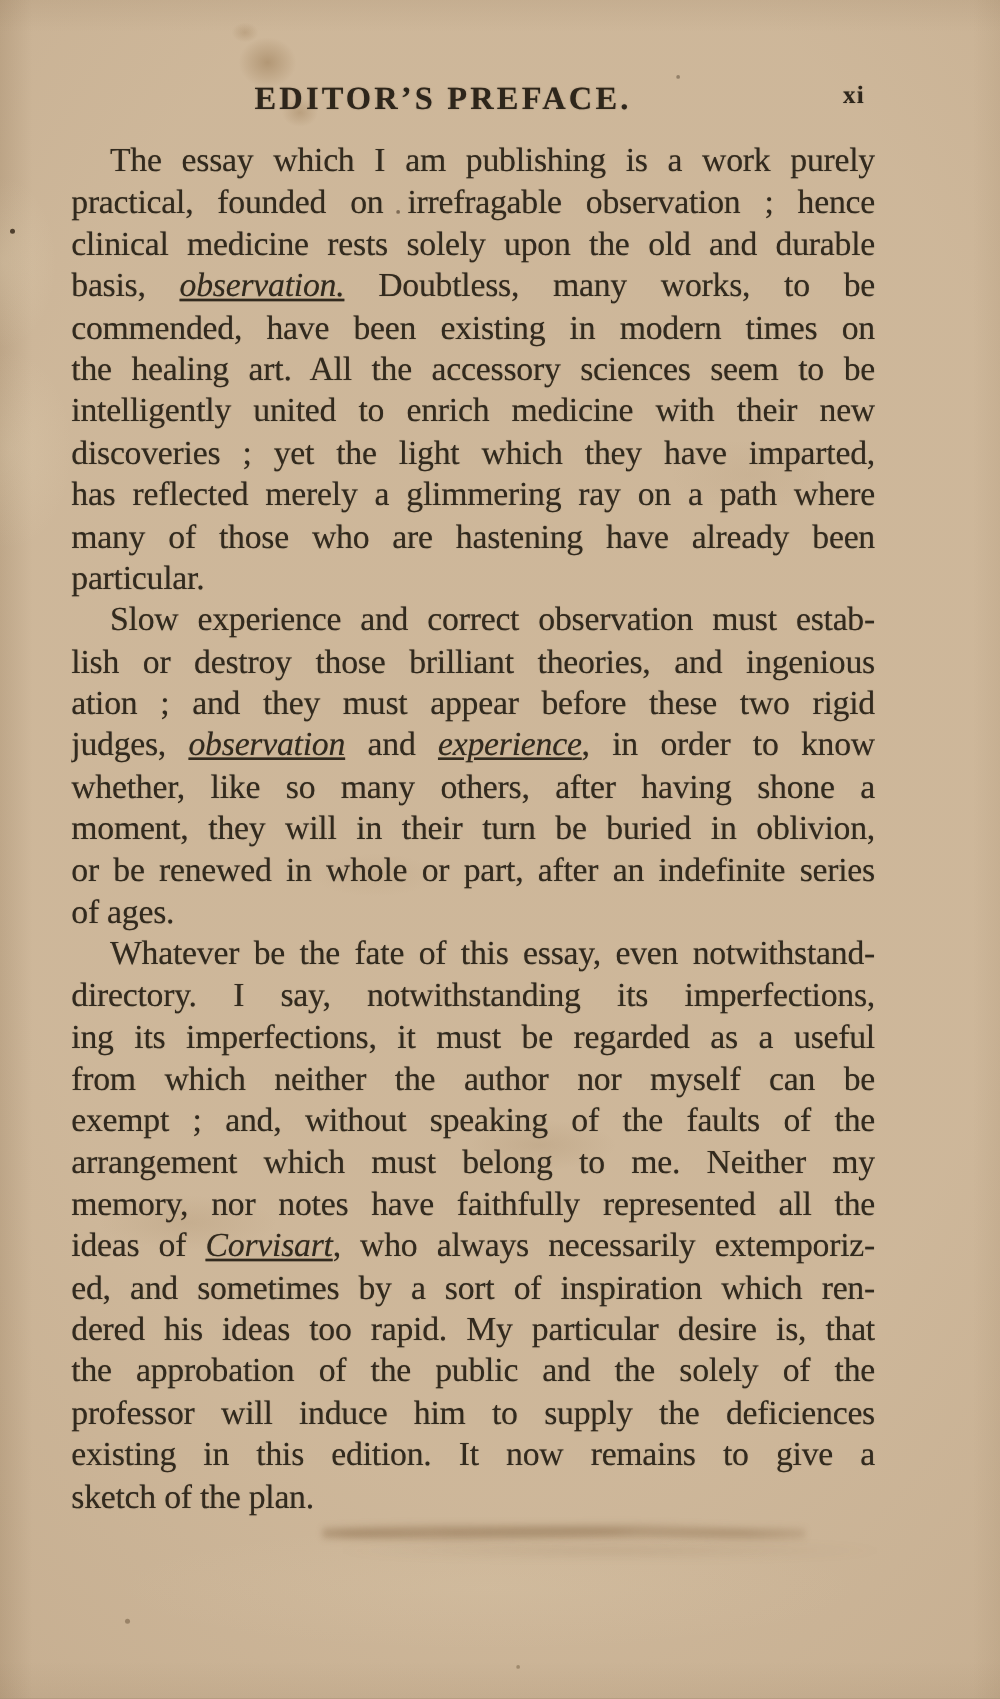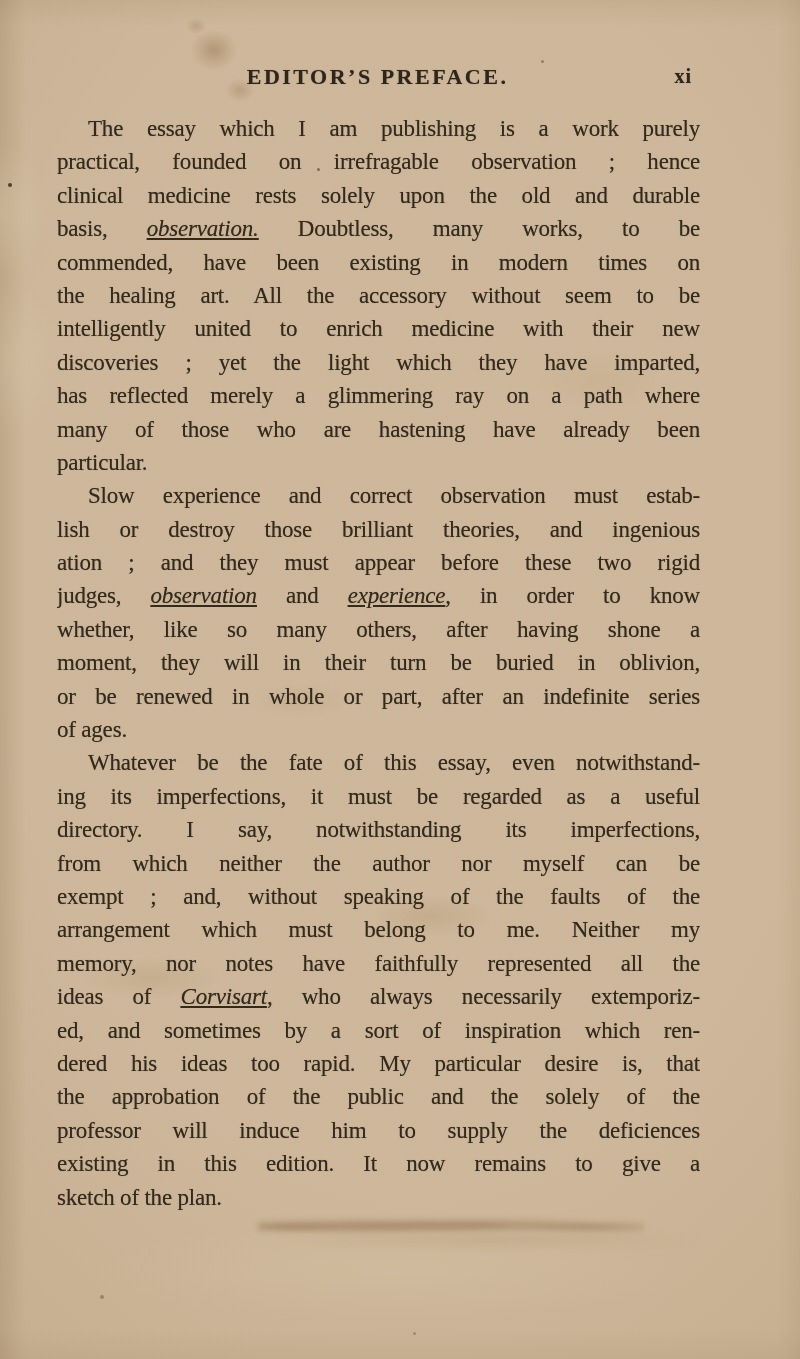--- a/index.html
+++ b/index.html
@@ -48,46 +48,45 @@
     top: 64px;
     left: 57px;
     width: 643px;
     height: 30px;
   }
   .running-title {
     position: absolute;
     left: 50%;
     transform: translateX(-58%);
     top: 0;
-    font-size: 22px;
+    font-size: 26px;
     font-weight: 700;
     letter-spacing: 2.5px;
     white-space: nowrap;
     color: #2e261b;
     text-shadow: 0 0 1px rgba(46,38,27,0.45);
-    margin-left: 20px;
   }
   .page-number {
     position: absolute;
     right: 8px;
     top: 1px;
     font-size: 20px;
     font-weight: 700;
     letter-spacing: 1px;
     color: #2e261b;
     text-shadow: 0 0 1px rgba(46,38,27,0.4);
   }
 
   
   .text-block {
     position: absolute;
     top: 112px;
     left: 57px;
     width: 643px;
-    font-size: 23px;
+    font-size: 27px;
     line-height: 33.4px;
     letter-spacing: -0.2px;
     text-shadow: 0 0 0.7px rgba(44,35,22,0.5);
   }
   .para { margin: 0; }
   .line {
     height: 33.4px;
     overflow: hidden;
     text-align: justify;
     text-align-last: justify;
@@ -137,41 +136,41 @@
     <span class="page-number">xi</span>
   </div>
 
   <div class="text-block" id="paragraphs">
       <div class="para">
         <div class="line first"><span>The essay which I am publishing is a work purely</span></div>
         <div class="line"><span>practical, founded on irrefragable observation ; hence</span></div>
         <div class="line"><span>clinical medicine rests solely upon the old and durable</span></div>
         <div class="line"><span>basis, </span><span class="it">observation.</span><span> Doubtless, many works, to be</span></div>
         <div class="line"><span>commended, have been existing in modern times on</span></div>
-        <div class="line"><span>the healing art. All the accessory without seem to be</span></div>
+        <div class="line"><span>the healing art. All the accessory sciences seem to be</span></div>
         <div class="line"><span>intelligently united to enrich medicine with their new</span></div>
         <div class="line"><span>discoveries ; yet the light which they have imparted,</span></div>
         <div class="line"><span>has reflected merely a glimmering ray on a path where</span></div>
         <div class="line"><span>many of those who are hastening have already been</span></div>
         <div class="line plast"><span>particular.</span></div>
       </div>
       <div class="para">
         <div class="line first"><span>Slow experience and correct observation must estab-</span></div>
         <div class="line"><span>lish or destroy those brilliant theories, and ingenious</span></div>
         <div class="line"><span>ation ; and they must appear before these two rigid</span></div>
         <div class="line"><span>judges, </span><span class="it">observation</span><span> and </span><span class="it">experience</span><span>, in order to know</span></div>
         <div class="line"><span>whether, like so many others, after having shone a</span></div>
         <div class="line"><span>moment, they will in their turn be buried in oblivion,</span></div>
         <div class="line"><span>or be renewed in whole or part, after an indefinite series</span></div>
         <div class="line plast"><span>of ages.</span></div>
       </div>
       <div class="para">
         <div class="line first"><span>Whatever be the fate of this essay, even notwithstand-</span></div>
+        <div class="line"><span>directory. I say, notwithstanding its imperfections,</span></div>
         <div class="line"><span>ing its imperfections, it must be regarded as a useful</span></div>
-        <div class="line"><span>directory. I say, notwithstanding its imperfections,</span></div>
         <div class="line"><span>from which neither the author nor myself can be</span></div>
         <div class="line"><span>exempt ; and, without speaking of the faults of the</span></div>
         <div class="line"><span>arrangement which must belong to me. Neither my</span></div>
         <div class="line"><span>memory, nor notes have faithfully represented all the</span></div>
         <div class="line"><span>ideas of </span><span class="it">Corvisart</span><span>, who always necessarily extemporiz-</span></div>
         <div class="line"><span>ed, and sometimes by a sort of inspiration which ren-</span></div>
         <div class="line"><span>dered his ideas too rapid. My particular desire is, that</span></div>
         <div class="line"><span>the approbation of the public and the solely of the</span></div>
         <div class="line"><span>professor will induce him to supply the deficiences</span></div>
         <div class="line"><span>existing in this edition. It now remains to give a</span></div>

